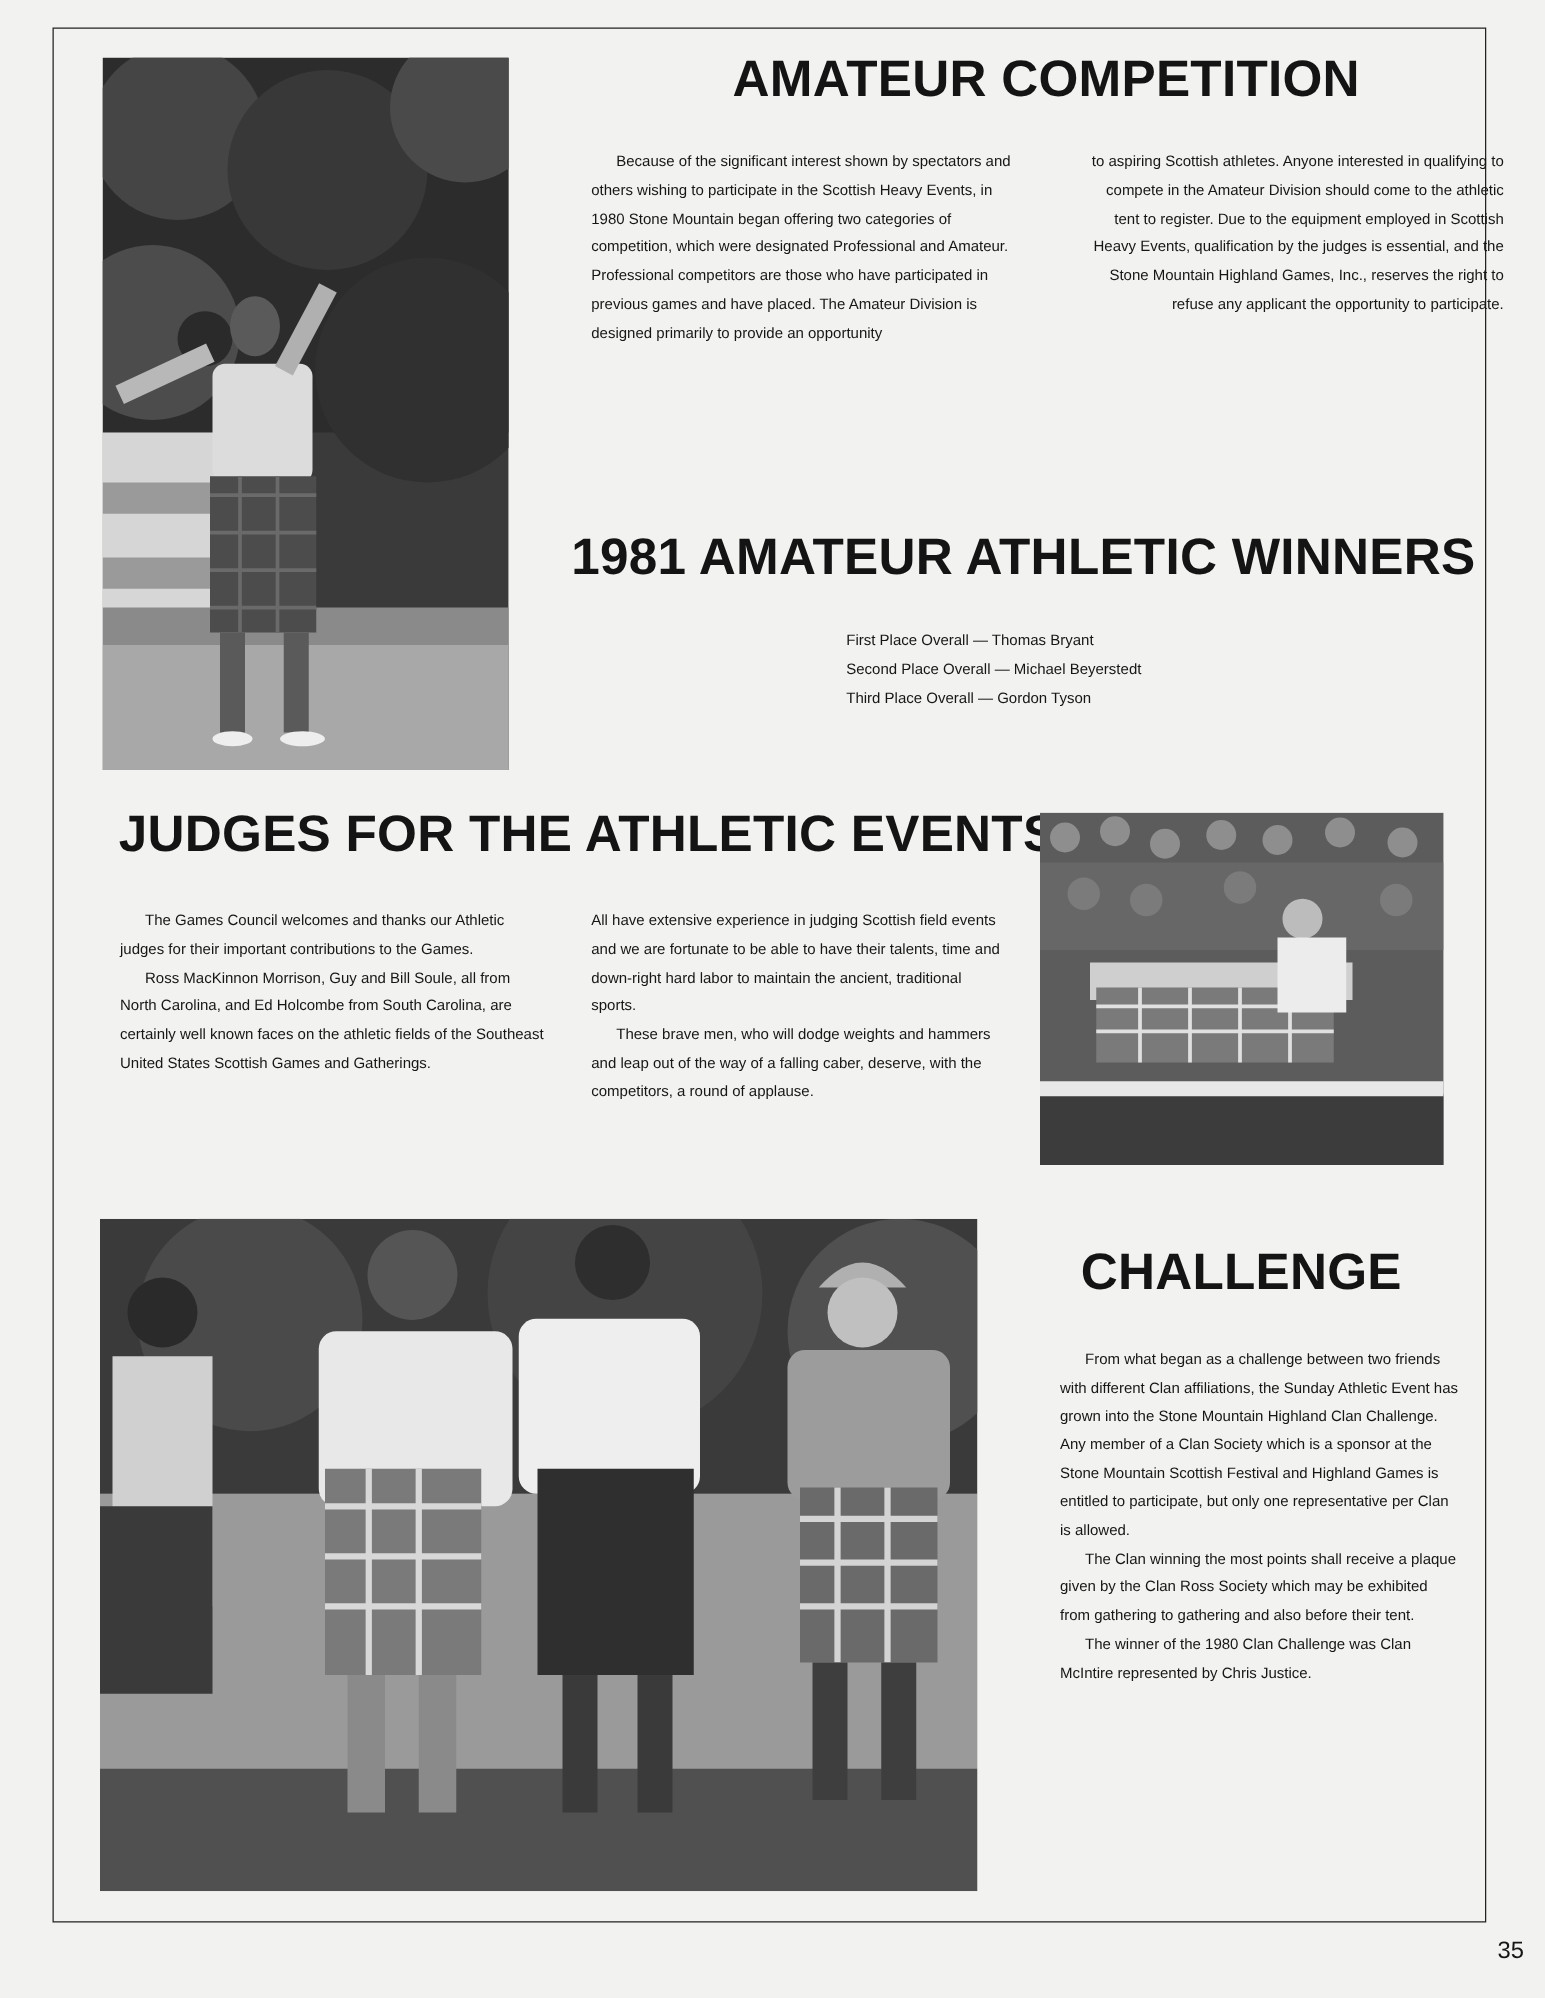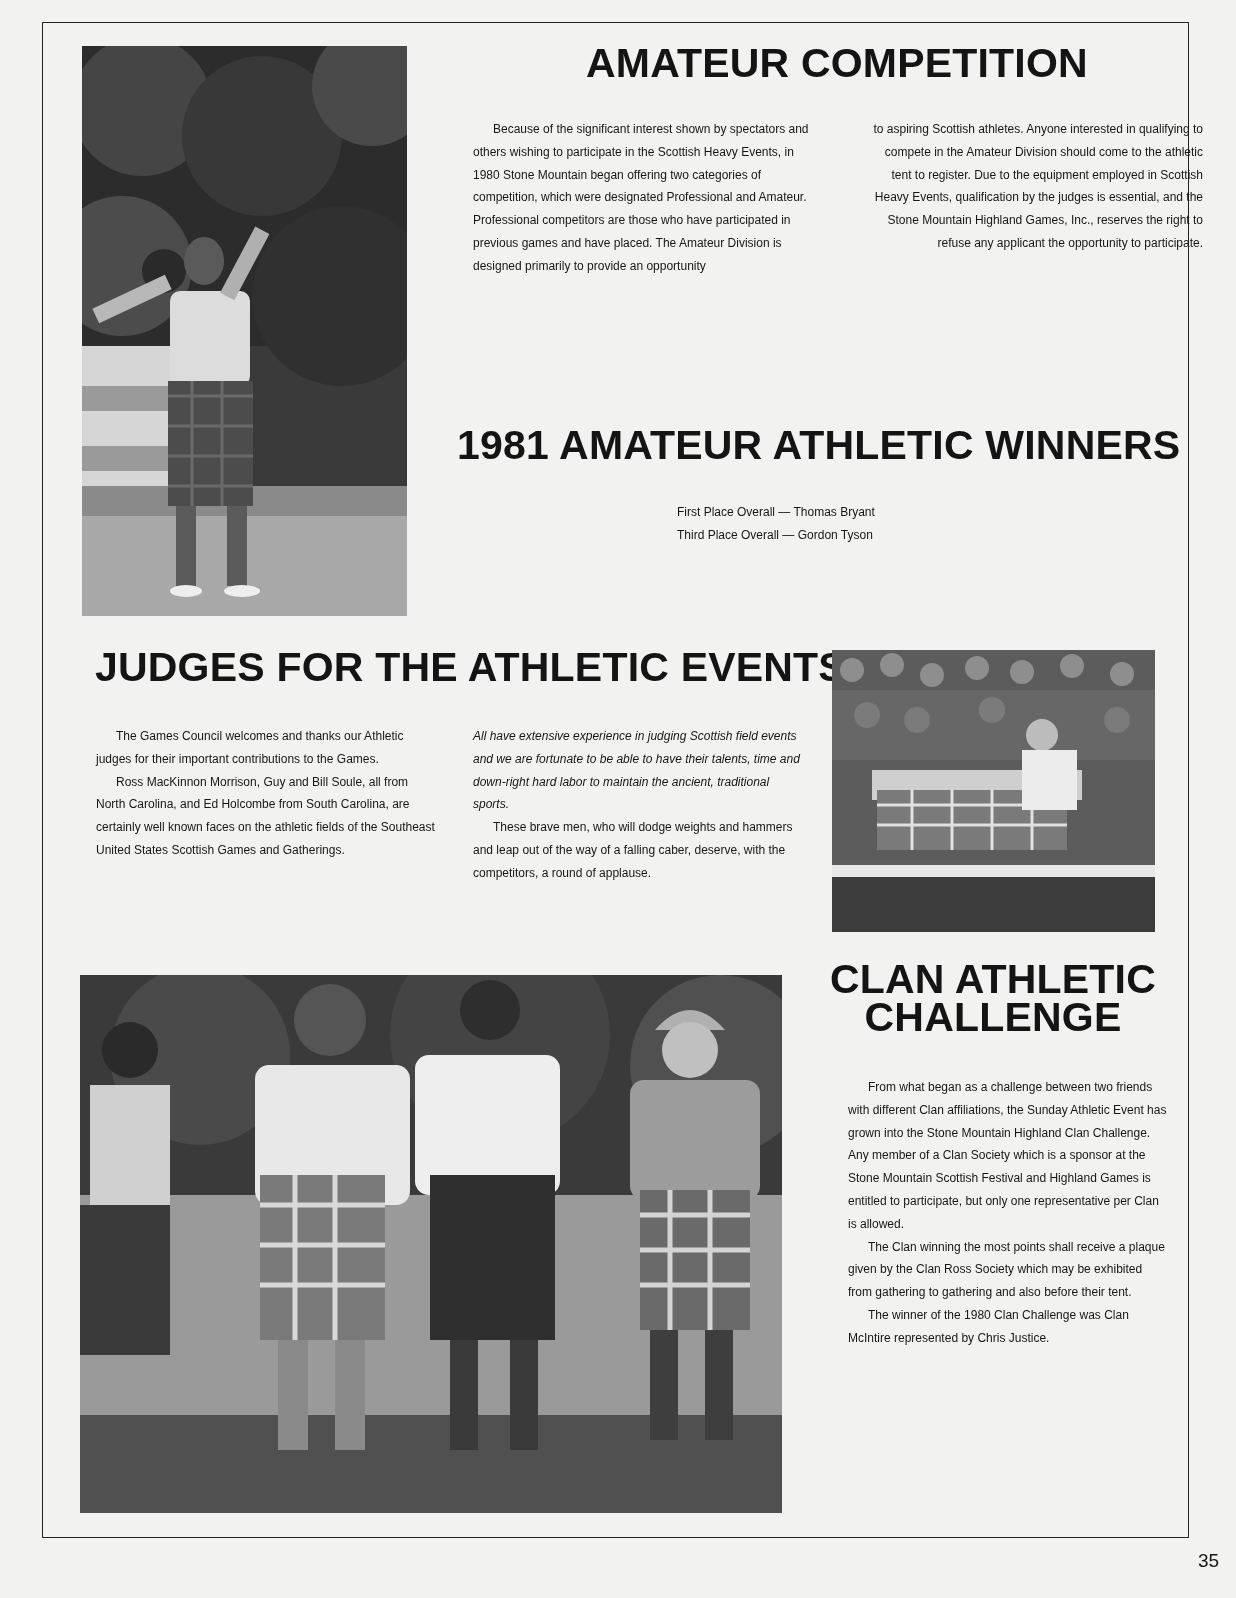--- a/index.html
+++ b/index.html
@@ -52,31 +52,32 @@
   <p>Because of the significant interest shown by spectators and others wishing to participate in the Scottish Heavy Events, in 1980 Stone Mountain began offering two categories of competition, which were designated Professional and Amateur. Professional competitors are those who have participated in previous games and have placed. The Amateur Division is designed primarily to provide an opportunity</p>
 </div>
 <div class="col" style="left:857px;top:102px;width:330px;text-align:right;">
   <p style="text-indent:0;">to aspiring Scottish athletes. Anyone interested in qualifying to compete in the Amateur Division should come to the athletic tent to register. Due to the equipment employed in Scottish Heavy Events, qualification by the judges is essential, and the Stone Mountain Highland Games, Inc., reserves the right to refuse any applicant the opportunity to participate.</p>
 </div>
 
 <h2 class="h" style="left:457px;top:426px;">1981 AMATEUR ATHLETIC WINNERS</h2>
 
 <div class="col winners" style="left:641px;top:485px;width:300px;">
   <p>First Place Overall — Thomas Bryant</p>
+  <p>Second Place Overall — Michael Beyerstedt</p>
   <p>Third Place Overall — Gordon Tyson</p>
 </div>
 
 <h2 class="h" style="left:95px;top:648px;">JUDGES FOR THE ATHLETIC EVENTS</h2>
 
 <div class="col" style="left:80px;top:709px;width:340px;">
   <p>The Games Council welcomes and thanks our Athletic judges for their important contributions to the Games.</p>
   <p>Ross MacKinnon Morrison, Guy and Bill Soule, all from North Carolina, and Ed Holcombe from South Carolina, are certainly well known faces on the athletic fields of the Southeast United States Scottish Games and Gatherings.</p>
 </div>
 <div class="col" style="left:457px;top:709px;width:330px;">
-  <p style="text-indent:0;font-style:italic;">All have extensive experience in judging Scottish field events and we are fortunate to be able to have their talents, time and down-right hard labor to maintain the ancient, traditional sports.</p>
+  <p style="text-indent:0;">All have extensive experience in judging Scottish field events and we are fortunate to be able to have their talents, time and down-right hard labor to maintain the ancient, traditional sports.</p>
   <p>These brave men, who will dodge weights and hammers and leap out of the way of a falling caber, deserve, with the competitors, a round of applause.</p>
 </div>
 
 <div class="photo" style="left:832px;top:650px;width:323px;height:282px;">
   <svg width="323" height="282" viewBox="0 0 323 282">
     <rect width="323" height="282" fill="#5c5c5c"></rect>
     <g fill="#8e8e8e">
         <circle cx="20" cy="20" r="12"></circle>
         <circle cx="60" cy="15" r="12"></circle>
         <circle cx="100" cy="25" r="12"></circle>
@@ -135,21 +136,21 @@
       <rect x="550" y="105" width="130" height="120" rx="14" fill="#9c9c9c"></rect>
       <rect x="560" y="215" width="110" height="140" fill="#6a6a6a"></rect>
       <path d="M560 240h110M560 275h110M560 310h110M590 215v140M630 215v140" stroke="#d4d4d4" stroke-width="5"></path>
       <rect x="570" y="355" width="28" height="110" fill="#3e3e3e"></rect>
         <rect x="625" y="355" width="28" height="110" fill="#3e3e3e"></rect>
     </g>
   </svg>
 </div>
 
 <h2 class="h" style="left:828px;top:960px;width:330px;text-align:center;">
-  <span>CLAN ATHLETIC</span><br>
+  <br>
   <span>CHALLENGE</span>
 </h2>
 
 <div class="col" style="left:832px;top:1060px;width:320px;">
   <p>From what began as a challenge between two friends with different Clan affiliations, the Sunday Athletic Event has grown into the Stone Mountain Highland Clan Challenge. Any member of a Clan Society which is a sponsor at the Stone Mountain Scottish Festival and Highland Games is entitled to participate, but only one representative per Clan is allowed.</p>
   <p>The Clan winning the most points shall receive a plaque given by the Clan Ross Society which may be exhibited from gathering to gathering and also before their tent.</p>
   <p>The winner of the 1980 Clan Challenge was Clan McIntire represented by Chris Justice.</p>
 </div>
 
 <div class="pagenum">35</div>

